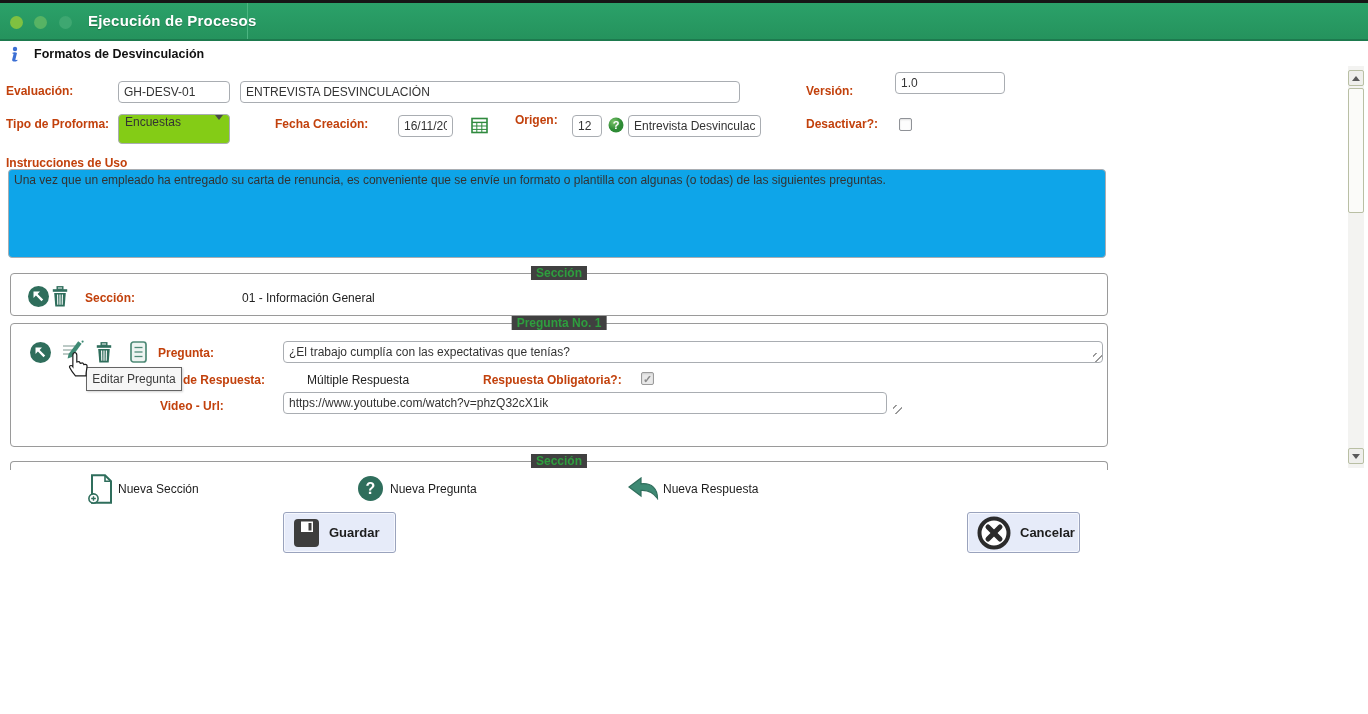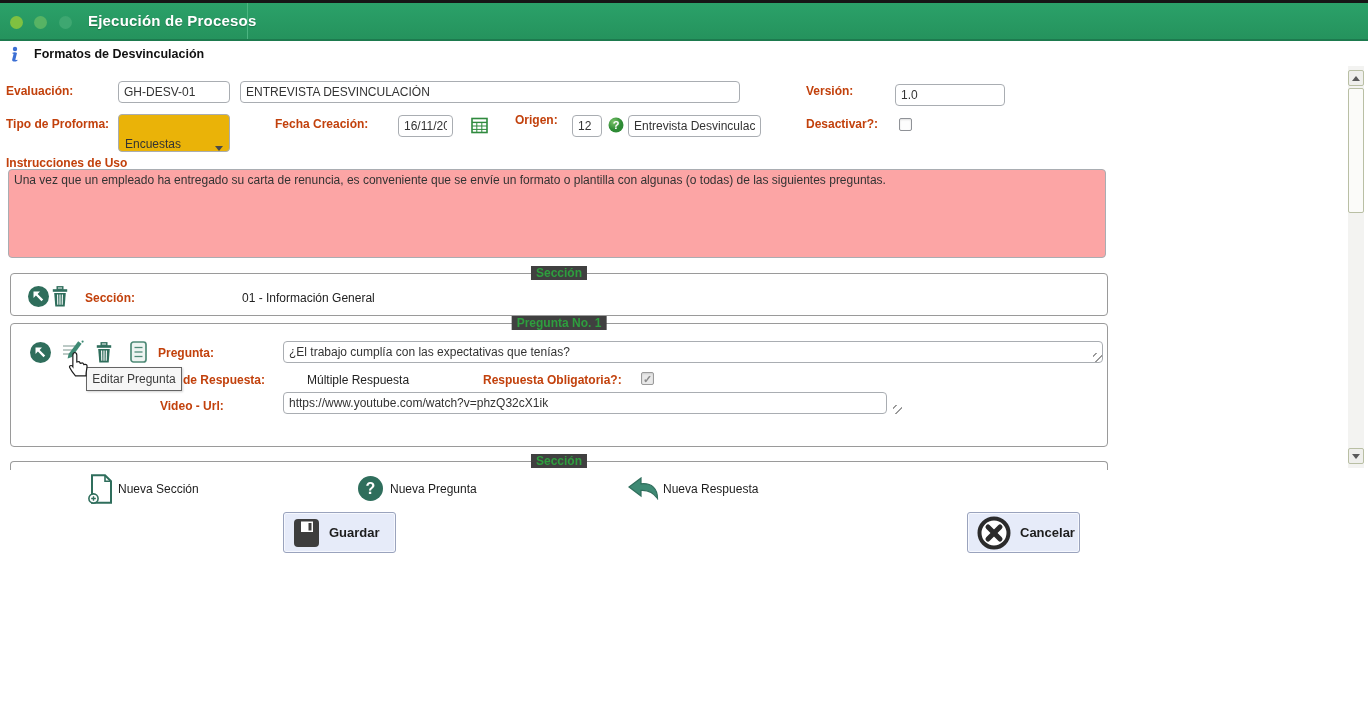--- a/index.html
+++ b/index.html
@@ -33,38 +33,38 @@
 
   
   .lbl { position:absolute; font-weight:bold; font-size:12px; color:#c2410c; white-space:nowrap; }
   .val { position:absolute; font-size:12px; color:#222; white-space:nowrap;margin-left:24px; }
   .inp {
     position:absolute; height:22px; border:1px solid #a9adb2; border-radius:4px;
     background:#fff; font-family:"Liberation Sans",sans-serif; font-size:12px; color:#333;
     padding:0 5px; outline:none;
   }
   .combo {
-    position:absolute; height:38px; border:1px solid #a9adb2; border-radius:4px; background:#eab308;
-    display:flex; align-items:flex-end; padding:0 6px; cursor:default;
+    position:absolute; height:30px; border:1px solid #a9adb2; border-radius:4px; background:#84cc16;
+    display:flex; align-items:flex-start; padding:0 6px; cursor:default;
   }
   .combo .combo-text{ flex:1; font-size:12px; color:#333; }
   .combo .arrow-down{
     width:0; height:0; border-left:4px solid transparent; border-right:4px solid transparent;
     border-top:5px solid #4a4a4a; margin-left:4px;
   }
   .checkbox {
     position:absolute; width:13px; height:13px; border:1px solid #8f9297; background:#fdfdfd;
     border-radius:2px; box-shadow:inset 0 1px 2px rgba(0,0,0,.12);
     font-size:11px; line-height:12px; text-align:center; color:#8b8b8b;
   }
   .checkbox.checked { background:#e9e9e9; border-color:#9b9b9b; }
   .checkbox.checked::after { content:"✓"; font-weight:bold; }
 
   textarea.big {
-    position:absolute; border:1px solid #a9adb2; border-radius:4px; background:#fca5a5;
+    position:absolute; border:1px solid #a9adb2; border-radius:4px; background:#0ea5e9;
     font-family:"Liberation Sans",sans-serif; font-size:12px; color:#333;
     padding:3px 5px; resize:none; outline:none;
   }
   .grip {
     position:absolute; width:9px; height:9px; pointer-events:none;
     background:repeating-linear-gradient(135deg, transparent 0 2px, #9a9a9a 2px 3.3px, transparent 3.3px 5.2px);
   }
 
   
   .fset { position:absolute; border:1px solid #9a9a9a; border-radius:4px; background:#fff; }
@@ -123,21 +123,21 @@
       <circle cx="7" cy="3" r="2.2" fill="#3b6fd4"></circle>
       <path d="M4 7 q3 -1.5 5 0 l-1.5 6 q-.3 1.2 .9 1 l1 -.3 v1 q-2.5 1.4 -4.5 .6 q-1 -.5 -.7 -1.8 l1.3 -5.2 q.2 -.9 -.8 -.7z" fill="#3b6fd4"></path>
     </svg>
   </div>
   <div class="page-title">Formatos de Desvinculación</div>
 
   <div class="lbl" style="left:6px;top:84px;">Evaluación:</div>
   <input class="inp" style="left: 118px; top: 81px; width: 112px;" value="GH-DESV-01">
   <input class="inp" style="left: 240px; top: 81px; width: 500px;" value="ENTREVISTA DESVINCULACIÓN">
   <div class="lbl" style="left:806px;top:84px;">Versión:</div>
-  <input class="inp" style="left: 895px; top: 84px; width: 110px;" value="1.0">
+  <input class="inp" style="left: 895px; top: 72px; width: 110px;" value="1.0">
 
   <div class="lbl" style="left:6px;top:117px;">Tipo de Proforma:</div>
   <div class="combo" style="left:118px;top:114px;width:112px;">
     <span class="combo-text">Encuestas</span>
     <span class="arrow-down"></span>
   </div>
   <div class="lbl" style="left:275px;top:117px;">Fecha Creación:</div>
   <input class="inp" style="left: 398px; top: 115px; width: 55px;" value="16/11/2021">
   <div class="iconbtn" style="left:471px;top:117px;">
     <svg width="17" height="17" viewBox="0 0 17 17">

